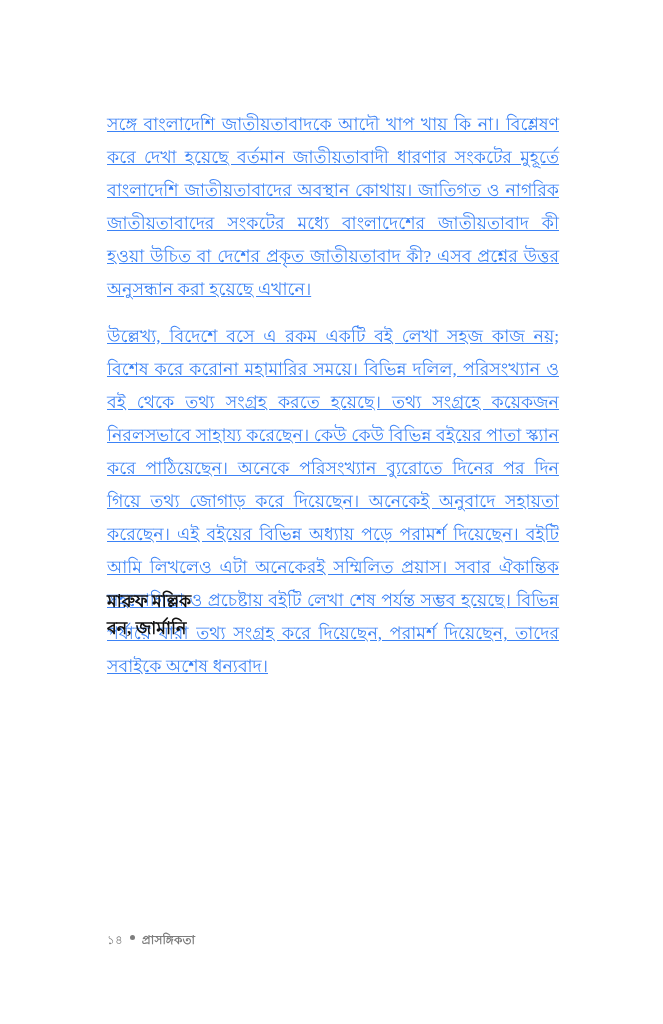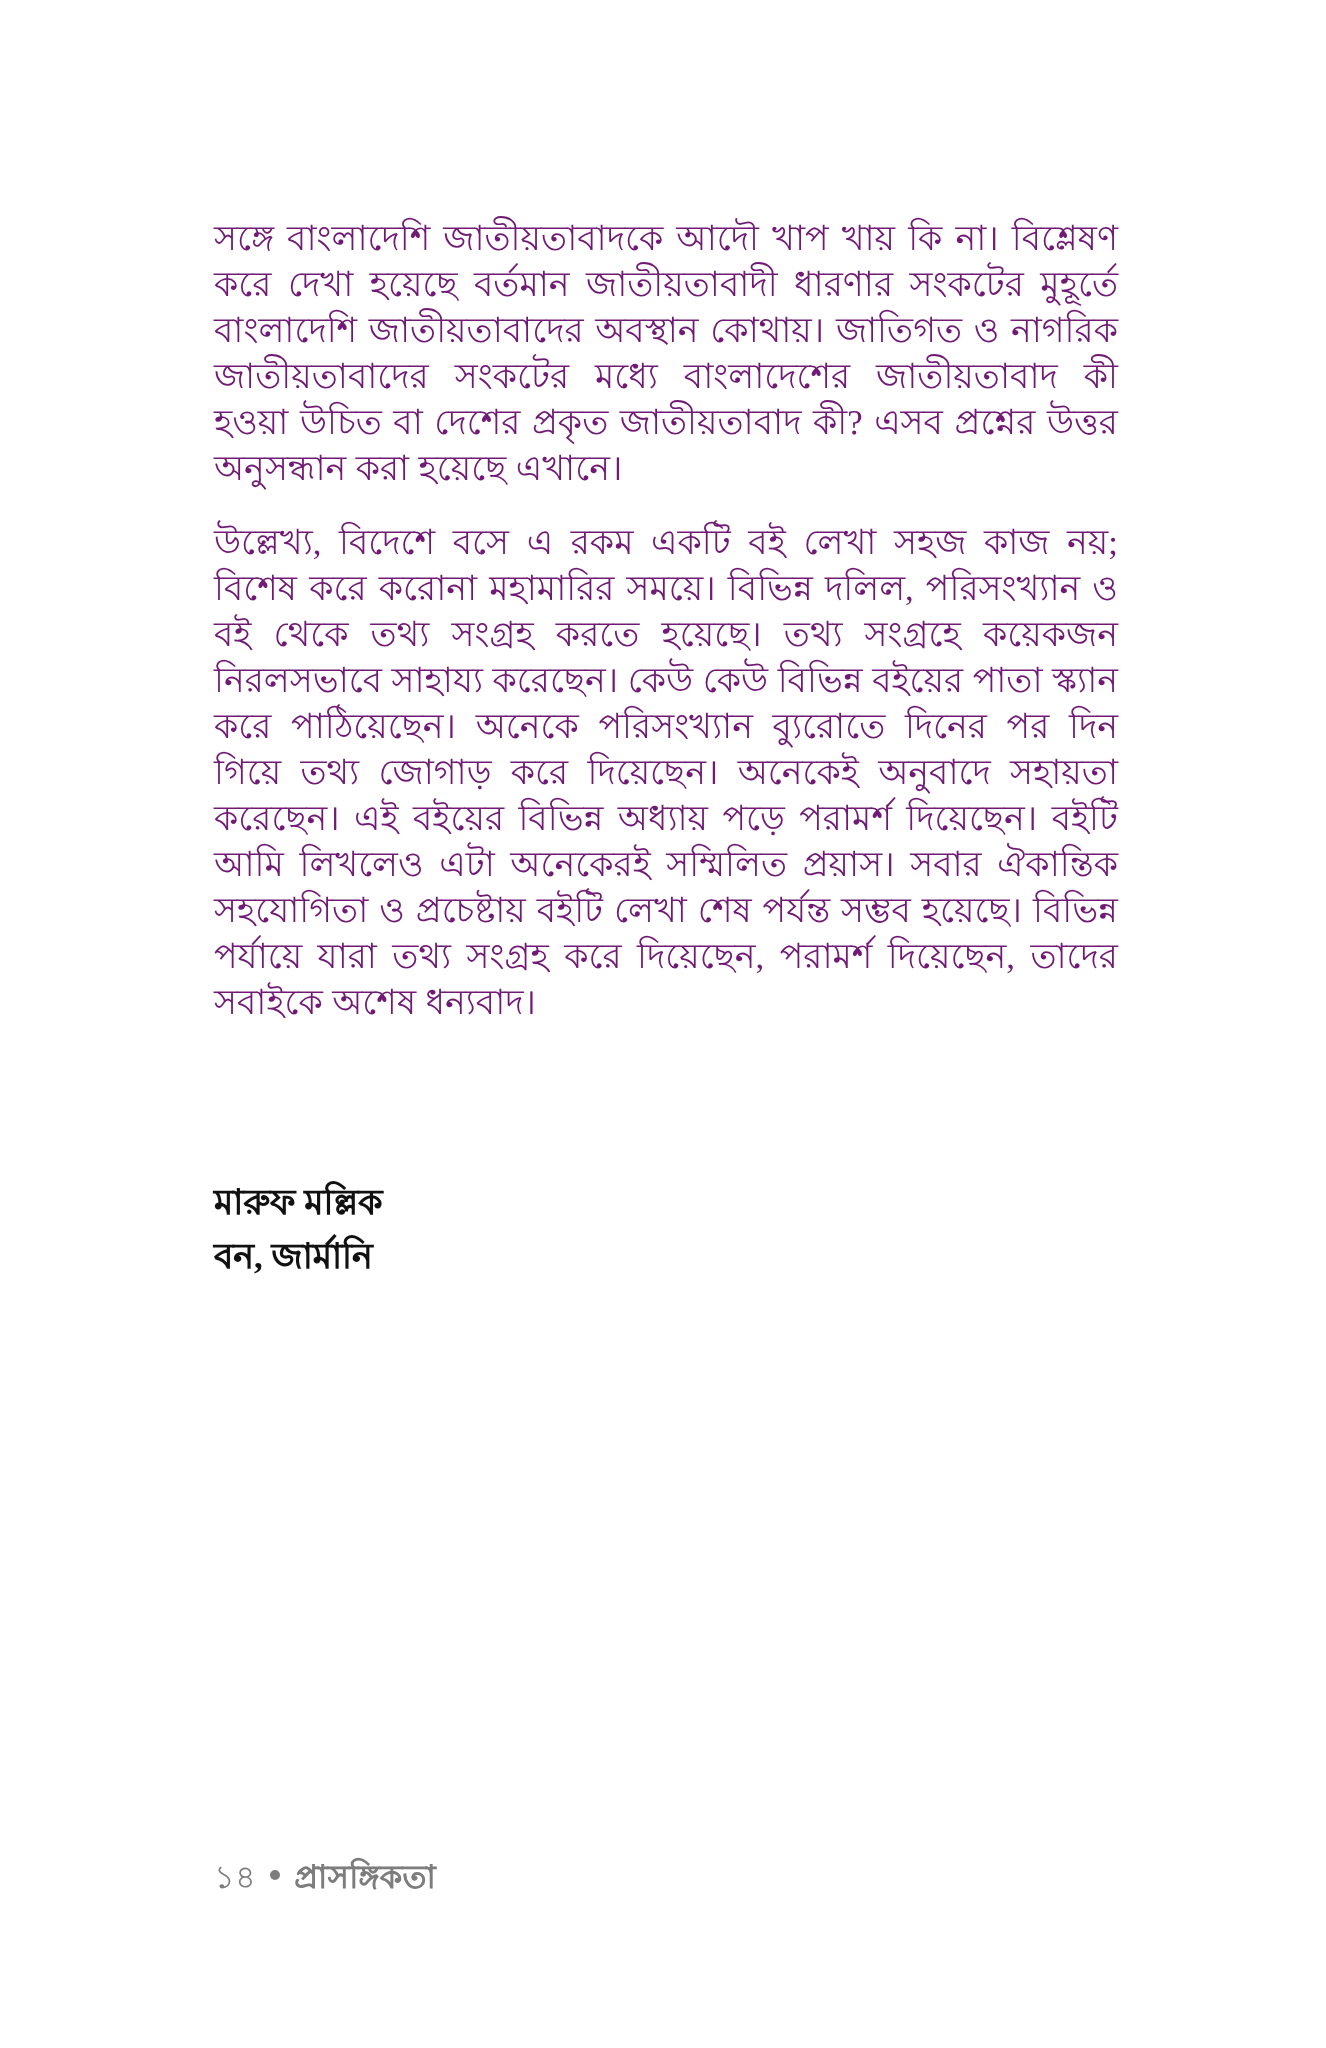--- a/index.html
+++ b/index.html
@@ -22,26 +22,27 @@
   .text-block {
     position: absolute;
     left: 107px;
     top: 108px;
     width: 452px;
   }
 
   .para {
     margin: 0 0 14px 0;
     font-size: 17.4px;
-    line-height: 23px;
-    color: #701a75;
+    line-height: 33px;
+    color: #3b82f6;
     text-align: justify;
     text-justify: inter-word;
     word-spacing: 0.02em;
     text-indent: 0;
+    text-decoration: underline;
   }
 
   .para:last-of-type {
     margin-bottom: 0;
   }
 
   .signature {
     position: absolute;
     left: 107px;
     top: 588px;
@@ -58,21 +59,21 @@
   }
 
   .footer {
     position: absolute;
     left: 107px;
     top: 930px;
     display: flex;
     align-items: baseline;
     gap: 7px;
     color: #7d7d7d;
-    font-size: 16px;
+    font-size: 12px;
     line-height: 20px;
   }
 
   .footer-page-number {
     letter-spacing: 0.01em;
   }
 
   .footer-bullet {
     display: inline-block;
     width: 5px;

